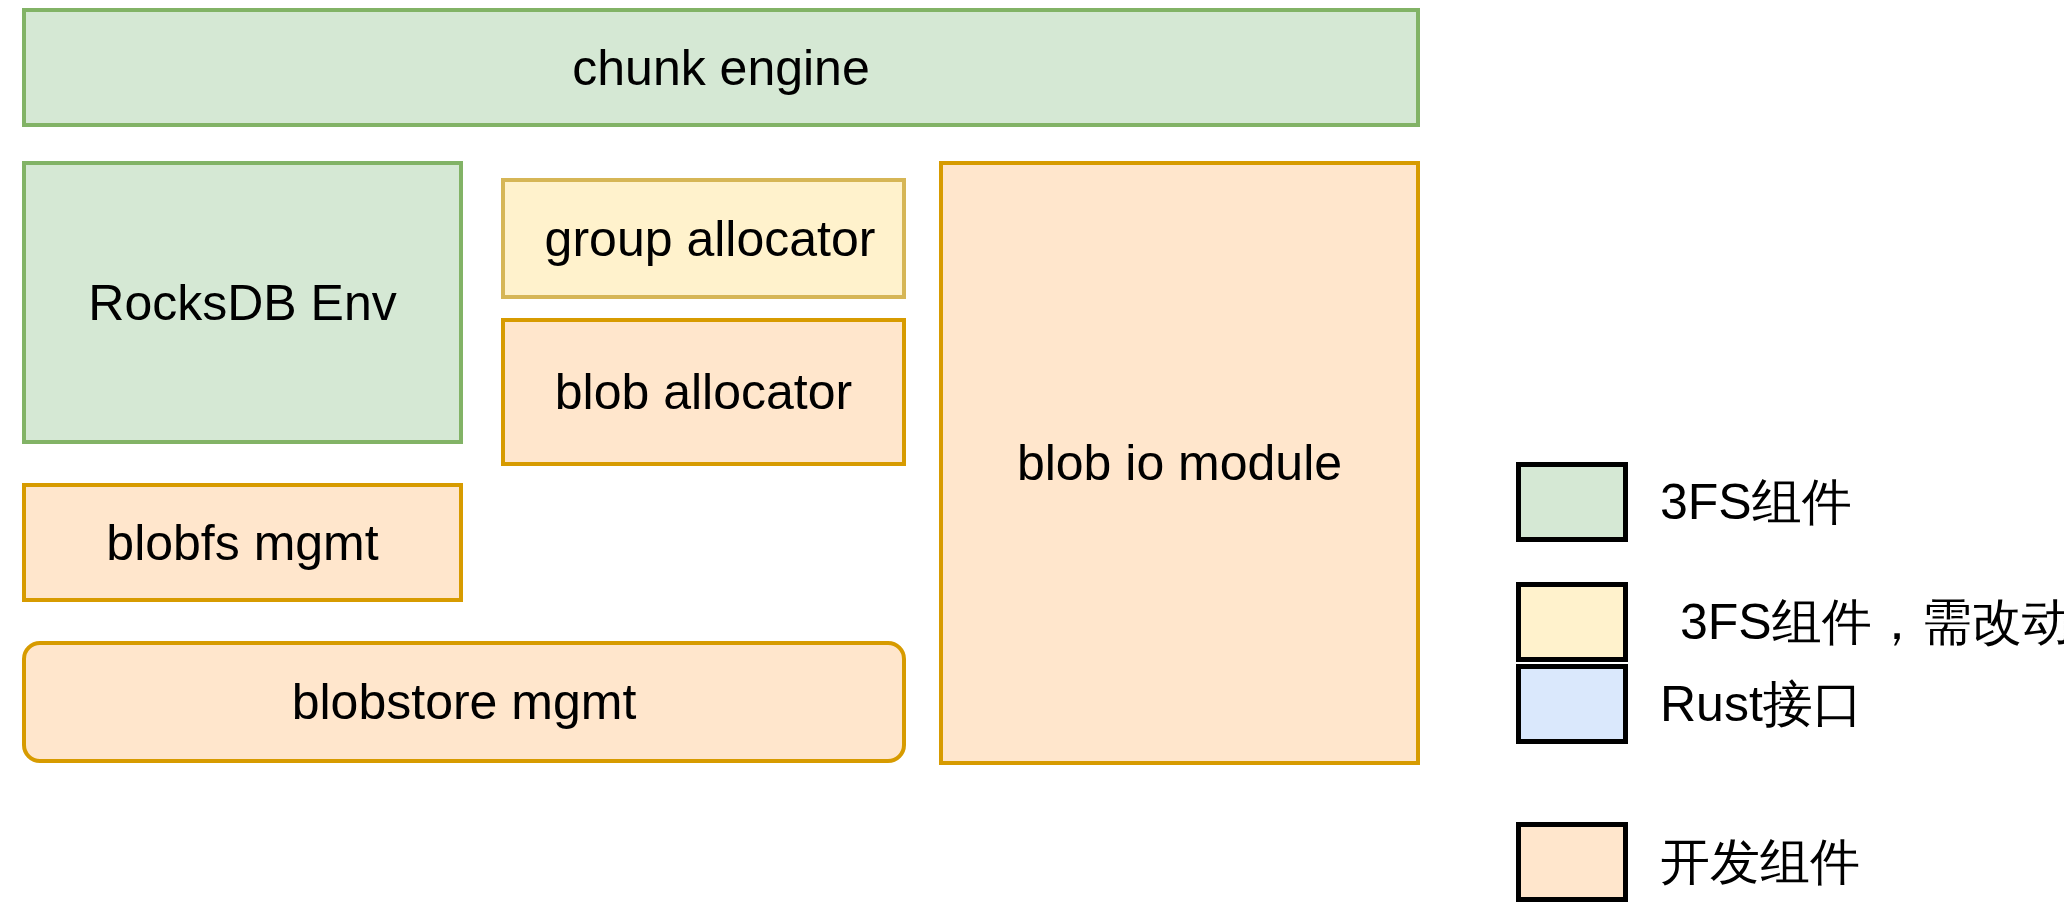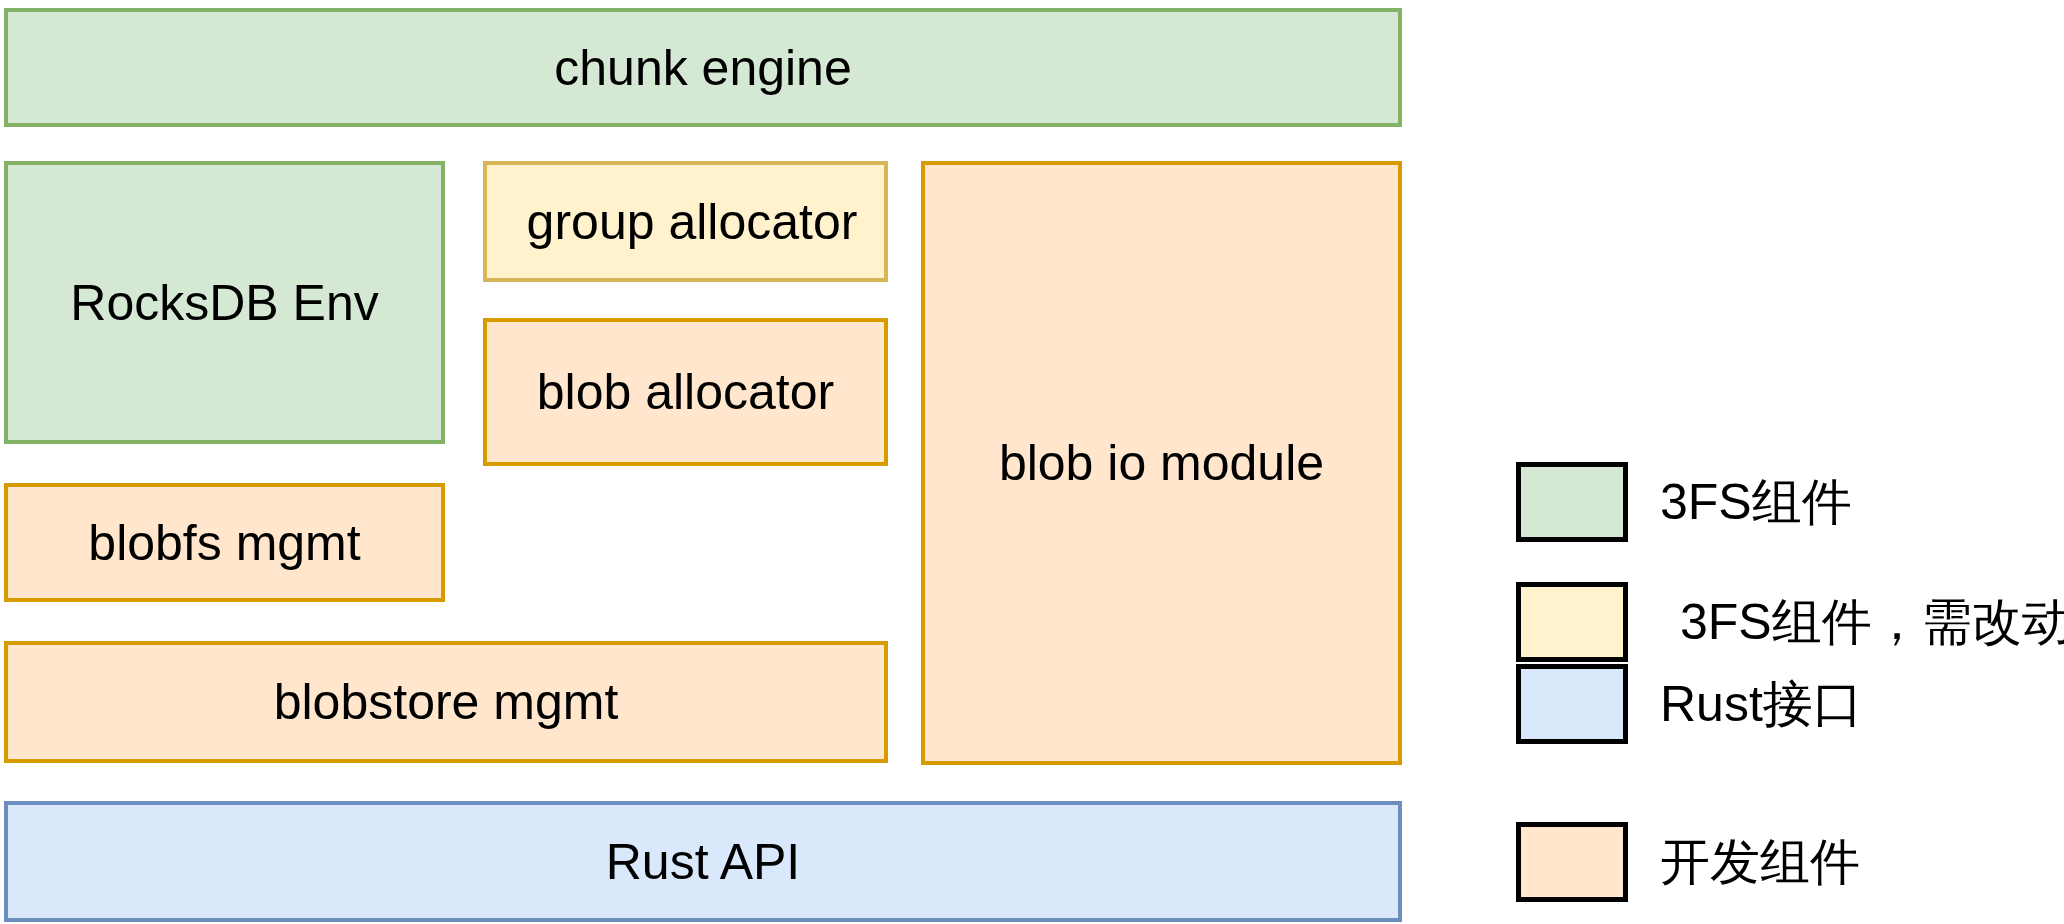--- a/index.html
+++ b/index.html
@@ -24,36 +24,37 @@
     position: absolute;
     box-sizing: border-box;
     border: 4px solid #000;
     display: flex;
     align-items: center;
     justify-content: center;
     text-align: center;
     font-size: 50px;
     color: #000000;
     line-height: 1.2;
+    margin-left: 18px;
   }
   
   .fill-green  { background: #d5e8d4; border-color: #82b366; }
   .fill-yellow { background: #fff2cc; border-color: #d6b656; }
   .fill-orange { background: #ffe6cc; border-color: #d79b00; }
   .fill-blue   { background: #dae8fc; border-color: #6c8ebf; }
 
   
   #box-chunk-engine   { left: 4px;   top: 8px;   width: 1398px; height: 119px; }
   #box-rocksdb-env    { left: 4px;   top: 161px; width: 441px;  height: 283px; }
-  #box-group-alloc    { left: 483px; top: 161px; width: 405px;  height: 121px; padding-left: 13px; }
+  #box-group-alloc    { left: 483px; top: 178px; width: 405px;  height: 121px; padding-left: 13px; }
   #box-blob-alloc     { left: 483px; top: 318px; width: 405px;  height: 148px; }
   #box-blob-io        { left: 921px; top: 161px; width: 481px;  height: 604px; }
   #box-blobfs-mgmt    { left: 4px;   top: 483px; width: 441px;  height: 119px; }
   #box-blob-mgmt      { left: 483px; top: 483px; width: 405px;  height: 119px; }
-  #box-blobstore-mgmt { left: 4px;   top: 641px; width: 884px;  height: 122px; }
+  #box-blobstore-mgmt { left: 4px;   top: 641px; width: 884px;  height: 122px; border-radius: 18px; }
   #box-rust-api       { left: 4px;   top: 801px; width: 1398px; height: 121px; }
 
   
   .legend-row {
     position: absolute;
     left: 1516px;
     display: flex;
     align-items: center;
   }
   #legend-row-0 { top: 462px; }
@@ -102,23 +103,20 @@
 
   <div class="box fill-orange" id="box-blobfs-mgmt">
     <span>blobfs mgmt</span>
   </div>
 
 
   <div class="box fill-orange" id="box-blobstore-mgmt">
     <span>blobstore mgmt</span>
   </div>
 
-  <div class="box fill-blue" id="box-rust-api">
-    <span>Rust API</span>
-  </div>
 
   <div class="legend-row" id="legend-row-0">
     <span class="swatch fill-green"></span>
     <span class="legend-label">3FS组件</span>
   </div>
 
   <div class="legend-row" id="legend-row-1">
     <span class="swatch fill-yellow"></span>
     <span class="legend-label">3FS组件，需改动</span>
   </div>

